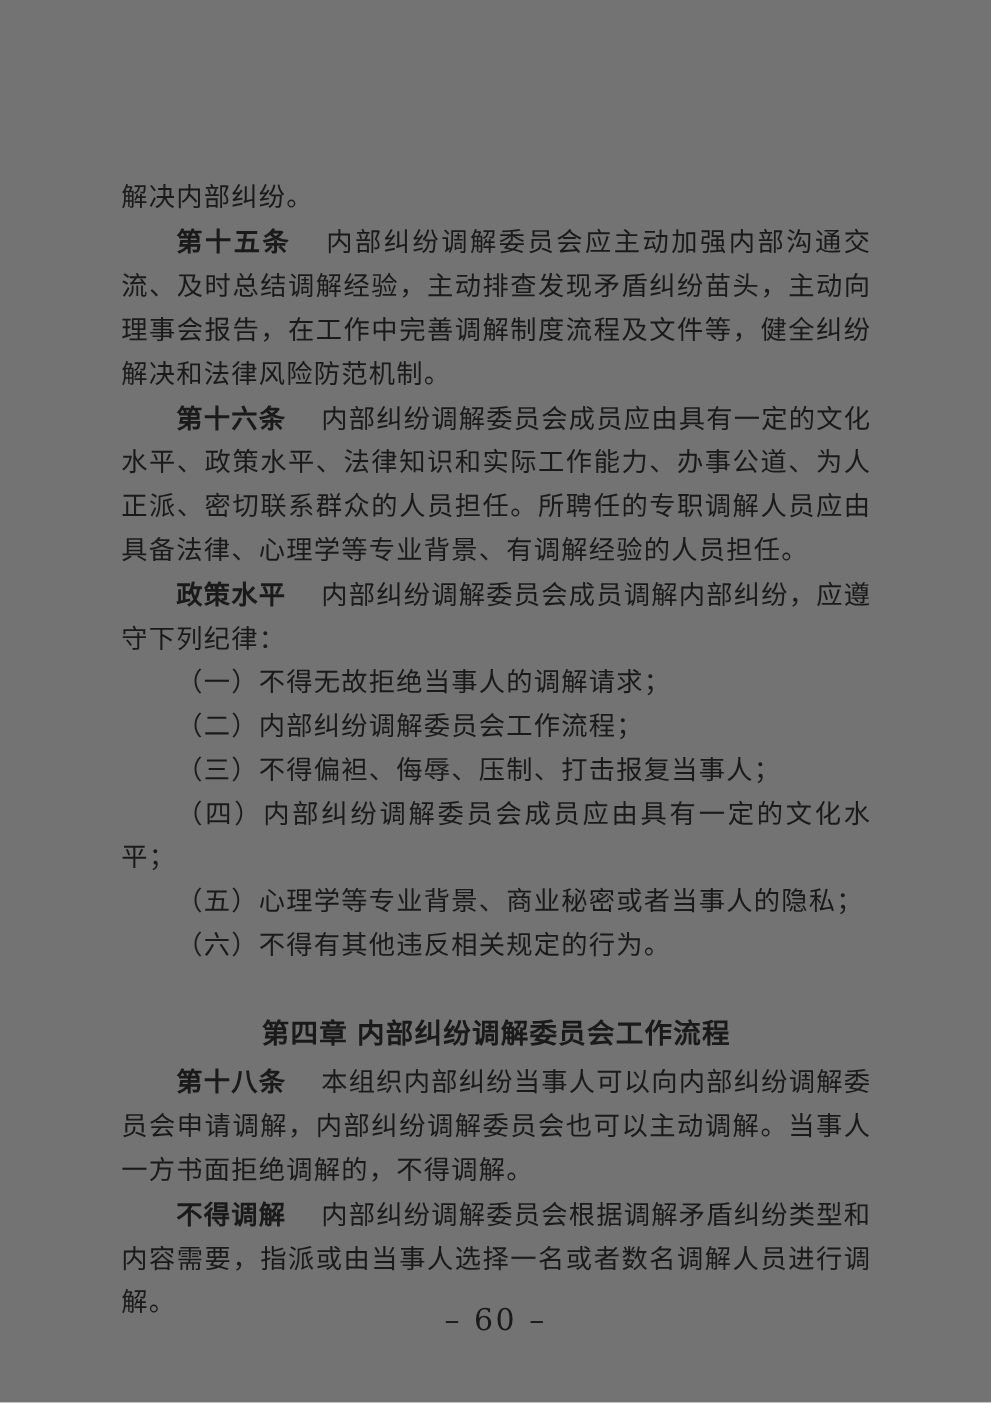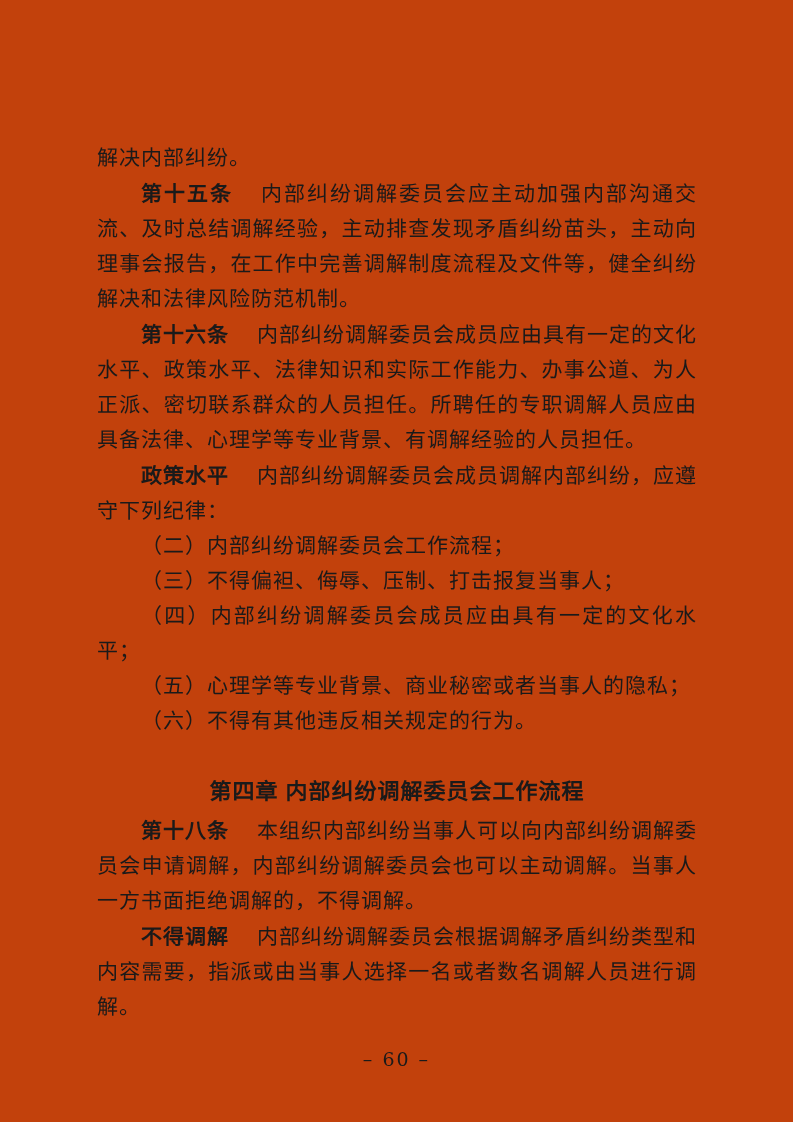--- a/index.html
+++ b/index.html
@@ -4,21 +4,21 @@
 <style>
   html, body {
     margin: 0;
     padding: 0;
     background: #ffffff;
   }
   .page {
     position: relative;
     width: 793px;
     height: 1122px;
-    background: #c2410c;
+    background: #737373;
     color: #1a1a1a;
     font-family: "DejaVu Serif", "Liberation Serif", serif;
     overflow: hidden;
     box-sizing: border-box;
   }
   .doc-body {
     position: absolute;
     top: 141px;
     left: 97px;
     width: 600px;
@@ -52,34 +52,35 @@
     font-family: "Liberation Sans", "DejaVu Sans", sans-serif;
   }
   .page-footer {
     position: absolute;
     left: 0;
     right: 0;
     bottom: 52px;
     text-align: center;
   }
   .page-number {
-    font-size: 19px;
+    font-size: 24px;
     letter-spacing: 2px;
     color: #1a1a1a;
   }
 </style>
 </head>
 <body>
 
 <div class="page">
   <main class="doc-body" id="doc-body">
       <p class="para no-indent">解决内部纠纷。</p>
       <p class="para indent"><b class="article-label">第十五条</b><span>内部纠纷调解委员会应主动加强内部沟通交流、及时总结调解经验，主动排查发现矛盾纠纷苗头，主动向理事会报告，在工作中完善调解制度流程及文件等，健全纠纷解决和法律风险防范机制。</span></p>
       <p class="para indent"><b class="article-label">第十六条</b><span>内部纠纷调解委员会成员应由具有一定的文化水平、政策水平、法律知识和实际工作能力、办事公道、为人正派、密切联系群众的人员担任。所聘任的专职调解人员应由具备法律、心理学等专业背景、有调解经验的人员担任。</span></p>
       <p class="para indent"><b class="article-label">政策水平</b><span>内部纠纷调解委员会成员调解内部纠纷，应遵守下列纪律：</span></p>
+      <p class="para indent">（一）不得无故拒绝当事人的调解请求；</p>
       <p class="para indent">（二）内部纠纷调解委员会工作流程；</p>
       <p class="para indent">（三）不得偏袒、侮辱、压制、打击报复当事人；</p>
       <p class="para indent">（四）内部纠纷调解委员会成员应由具有一定的文化水平；</p>
       <p class="para indent">（五）心理学等专业背景、商业秘密或者当事人的隐私；</p>
       <p class="para indent">（六）不得有其他违反相关规定的行为。</p>
       <h2 class="chapter-heading">第四章 内部纠纷调解委员会工作流程</h2>
       <p class="para indent"><b class="article-label">第十八条</b><span>本组织内部纠纷当事人可以向内部纠纷调解委员会申请调解，内部纠纷调解委员会也可以主动调解。当事人一方书面拒绝调解的，不得调解。</span></p>
       <p class="para indent"><b class="article-label">不得调解</b><span>内部纠纷调解委员会根据调解矛盾纠纷类型和内容需要，指派或由当事人选择一名或者数名调解人员进行调解。</span></p>
     </main>
   <footer class="page-footer">

